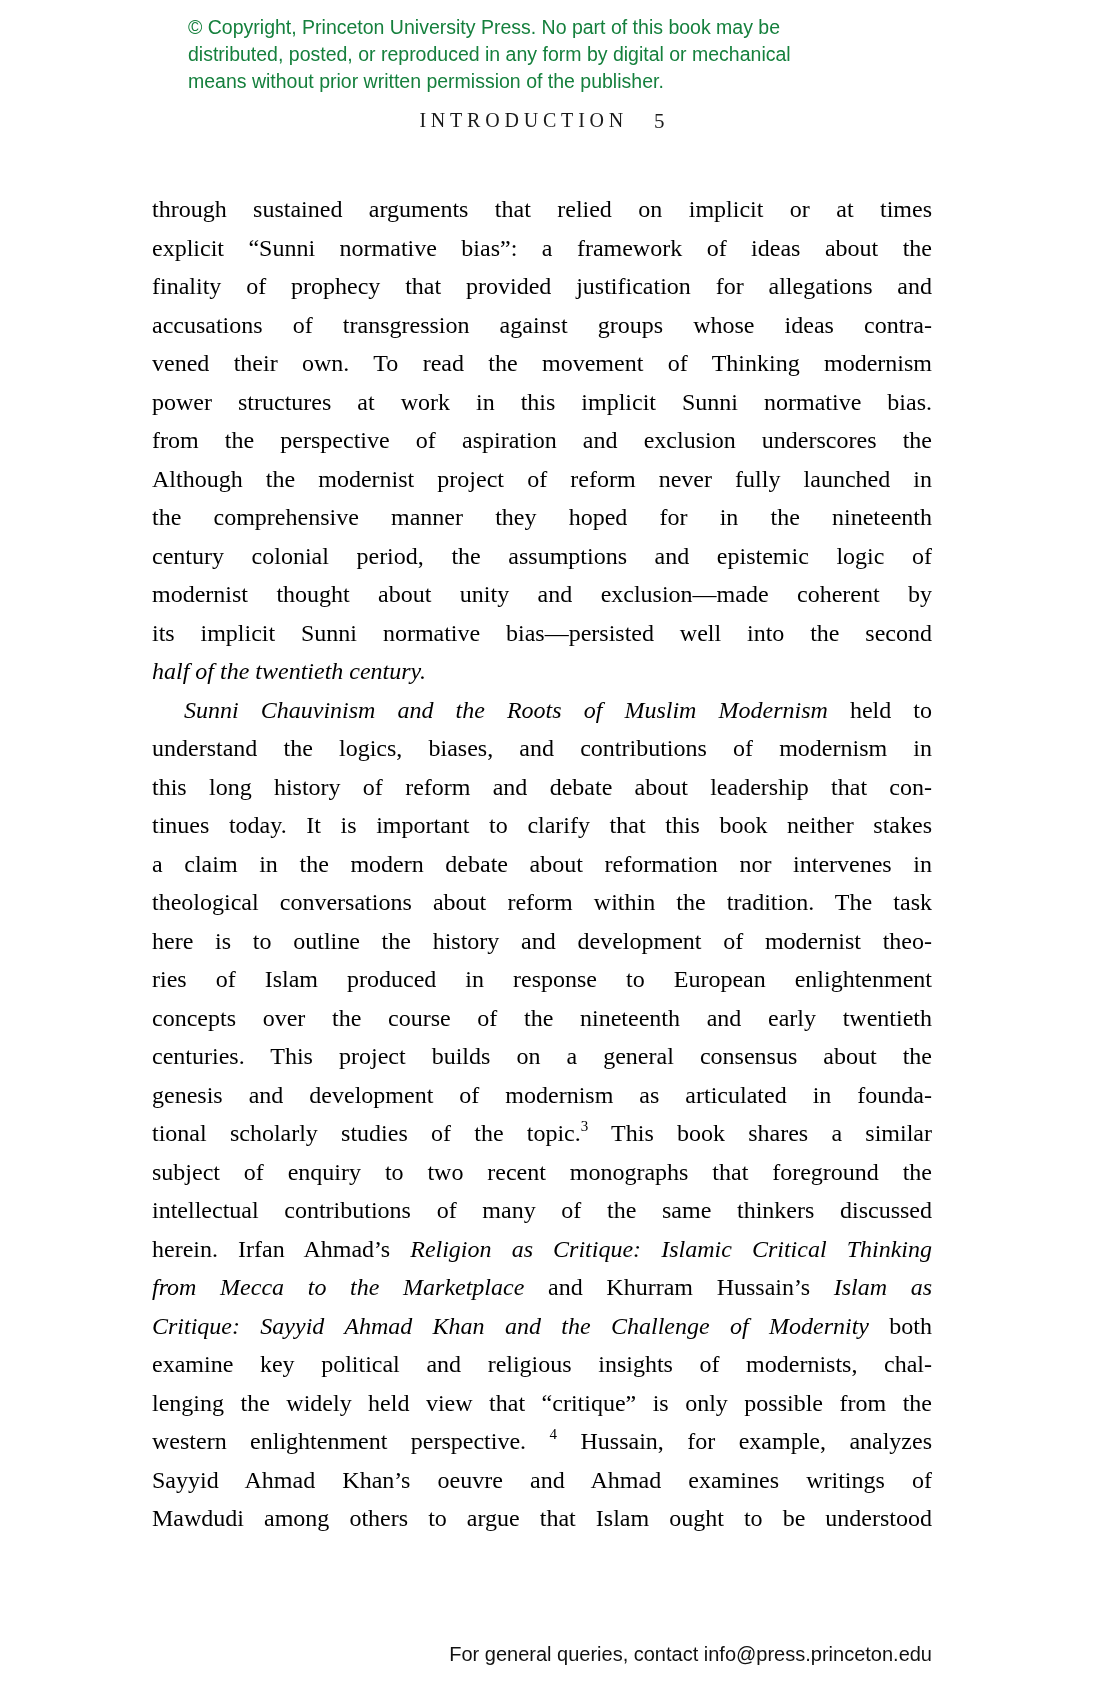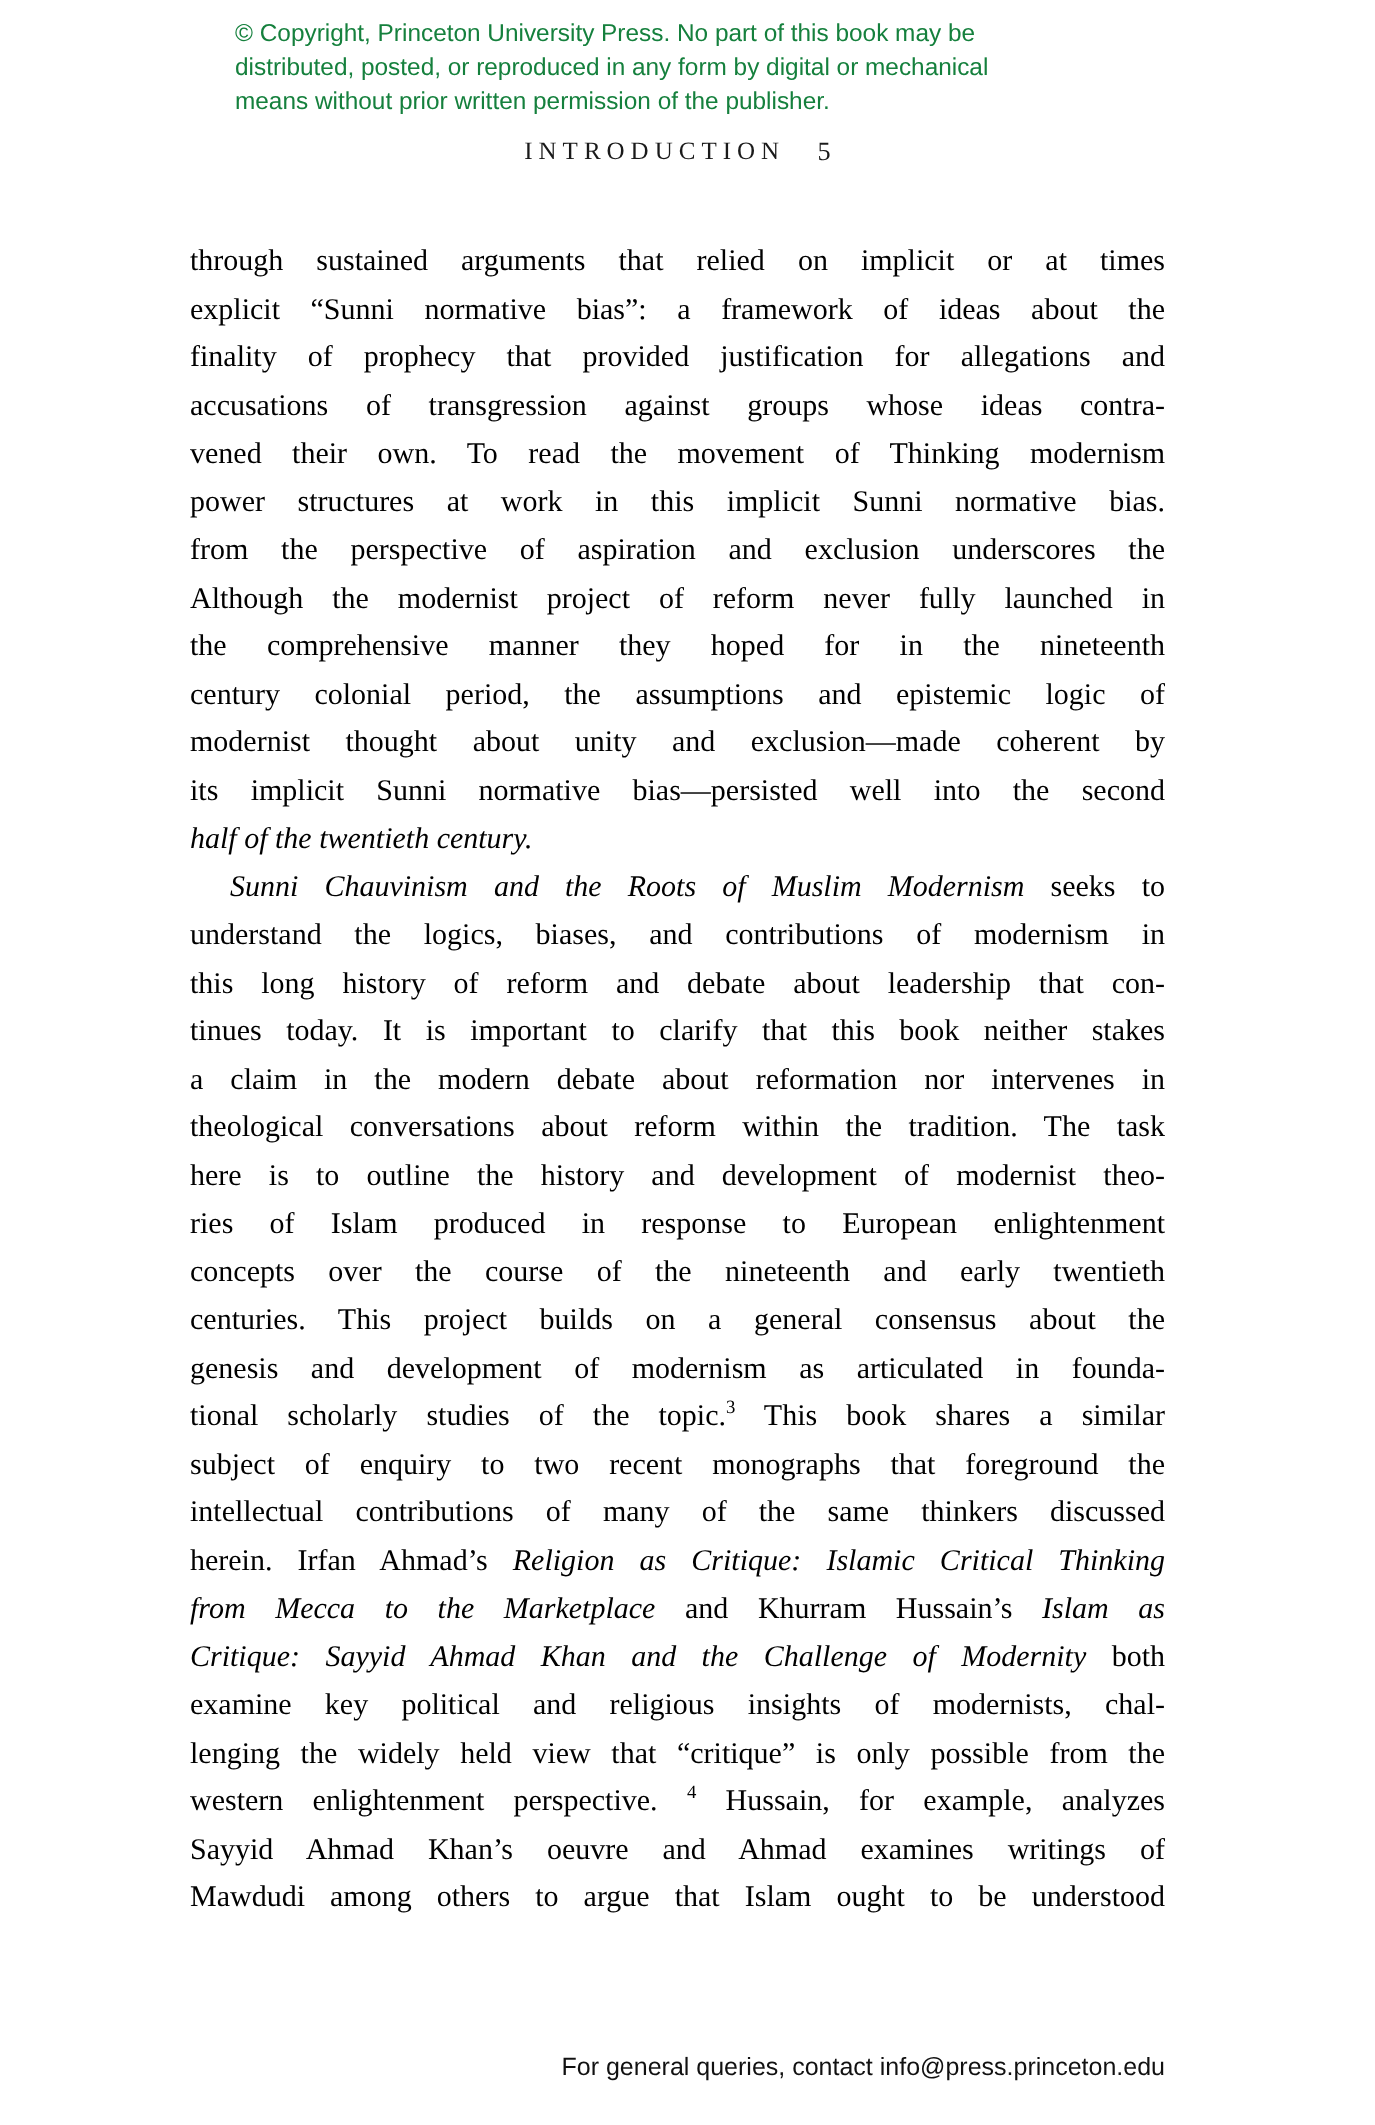--- a/index.html
+++ b/index.html
@@ -63,21 +63,21 @@
         <div class="line"><span>power structures at work in this implicit Sunni normative bias.</span></div>
         <div class="line"><span>from the perspective of aspiration and exclusion underscores the</span></div>
         <div class="line"><span>Although the modernist project of reform never fully launched in</span></div>
         <div class="line"><span>the comprehensive manner they hoped for in the nineteenth</span></div>
         <div class="line"><span>century colonial period, the assumptions and epistemic logic of</span></div>
         <div class="line"><span>modernist thought about unity and exclusion—made coherent by</span></div>
         <div class="line"><span>its implicit Sunni normative bias—persisted well into the second</span></div>
         <div class="line no-just"><span>half of the twentieth century.</span></div>
       </div>
       <div>
-        <div class="line indent"><span class="it">Sunni Chauvinism and the Roots of Muslim Modernism</span><span> seeks to</span></div>
+        <div class="line indent"><span class="it">Sunni Chauvinism and the Roots of Muslim Modernism</span><span> held to</span></div>
         <div class="line"><span>understand the logics, biases, and contributions of modernism in</span></div>
         <div class="line"><span>this long history of reform and debate about leadership that con-</span></div>
         <div class="line"><span>tinues today. It is important to clarify that this book neither stakes</span></div>
         <div class="line"><span>a claim in the modern debate about reformation nor intervenes in</span></div>
         <div class="line"><span>theological conversations about reform within the tradition. The task</span></div>
         <div class="line"><span>here is to outline the history and development of modernist theo-</span></div>
         <div class="line"><span>ries of Islam produced in response to European enlightenment</span></div>
         <div class="line"><span>concepts over the course of the nineteenth and early twentieth</span></div>
         <div class="line"><span>centuries. This project builds on a general consensus about the</span></div>
         <div class="line"><span>genesis and development of modernism as articulated in founda-</span></div>

